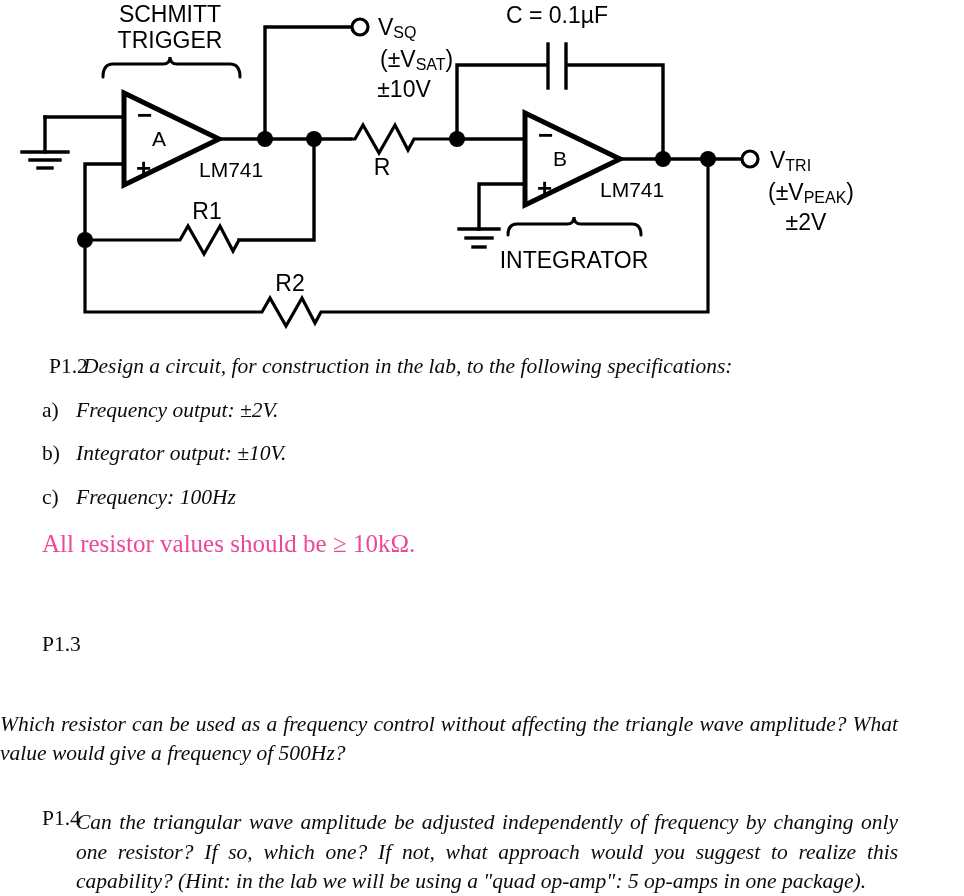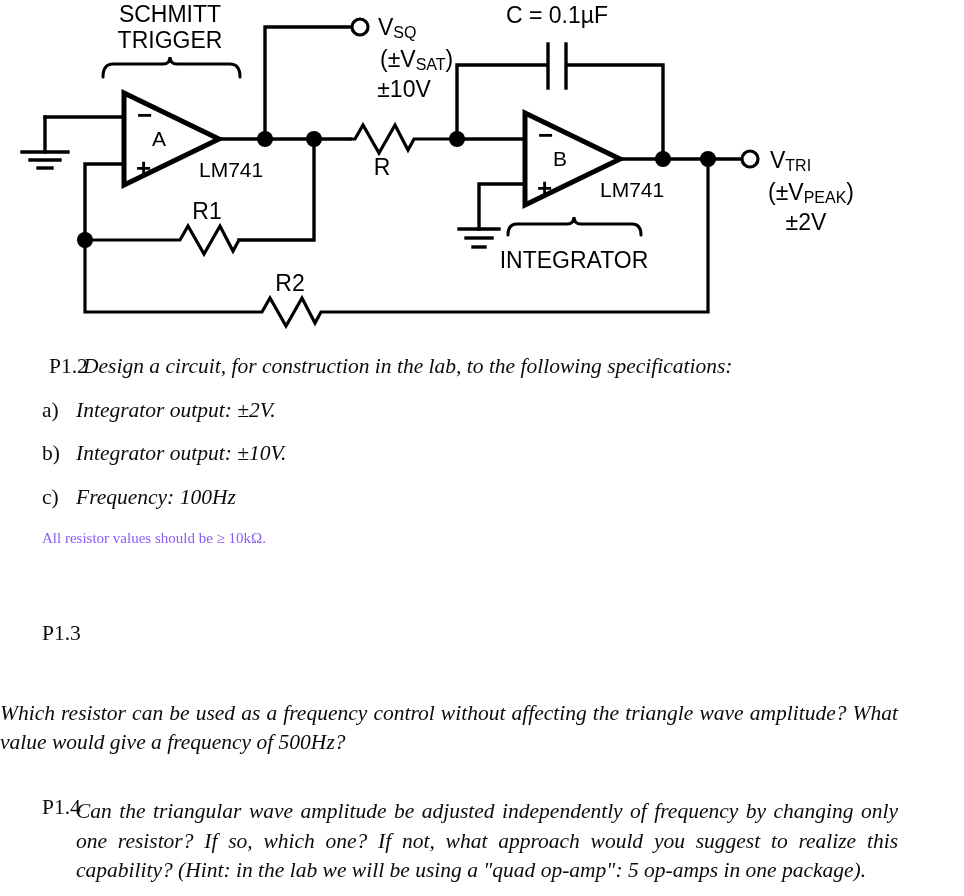--- a/index.html
+++ b/index.html
@@ -111,22 +111,22 @@
   }
   .justify .txt {
     text-align: justify;
     line-height: 1.36;
   }
   .p12 { margin-top: 16px; padding-left: 7px; }
   .sub-item { margin-top: 22px; }
   .allres {
     margin-top: 22px;
     padding-left: 42px;
-    font-size: 15px;
-    color: #8b5cf6;
+    font-size: 25px;
+    color: #ec4899;
   }
   .p13 { margin-top: 76px; flex-direction: column; }
   .p14 { margin-top: 40px; }
 </style>
 </head>
 <body>
 
 <div id="circuit-figure">
   <svg id="circuit-svg" width="964" height="340" viewBox="0 0 964 340" xmlns="http://www.w3.org/2000/svg">
 
@@ -222,21 +222,21 @@
 
 <div id="body-text">
 
   <div class="para p12">
     <div class="tag">P1.2</div>
     <div class="txt">Design a circuit, for construction in the lab, to the following specifications:</div>
   </div>
 
   <div class="para sub-item">
     <div class="tag">a)</div>
-    <div class="txt">Integrator output: ±2V.</div>
+    <div class="txt">Frequency output: ±2V.</div>
   </div>
 
   <div class="para sub-item">
     <div class="tag">b)</div>
     <div class="txt">Integrator output: ±10V.</div>
   </div>
 
   <div class="para sub-item">
     <div class="tag">c)</div>
     <div class="txt">Frequency: 100Hz</div>

